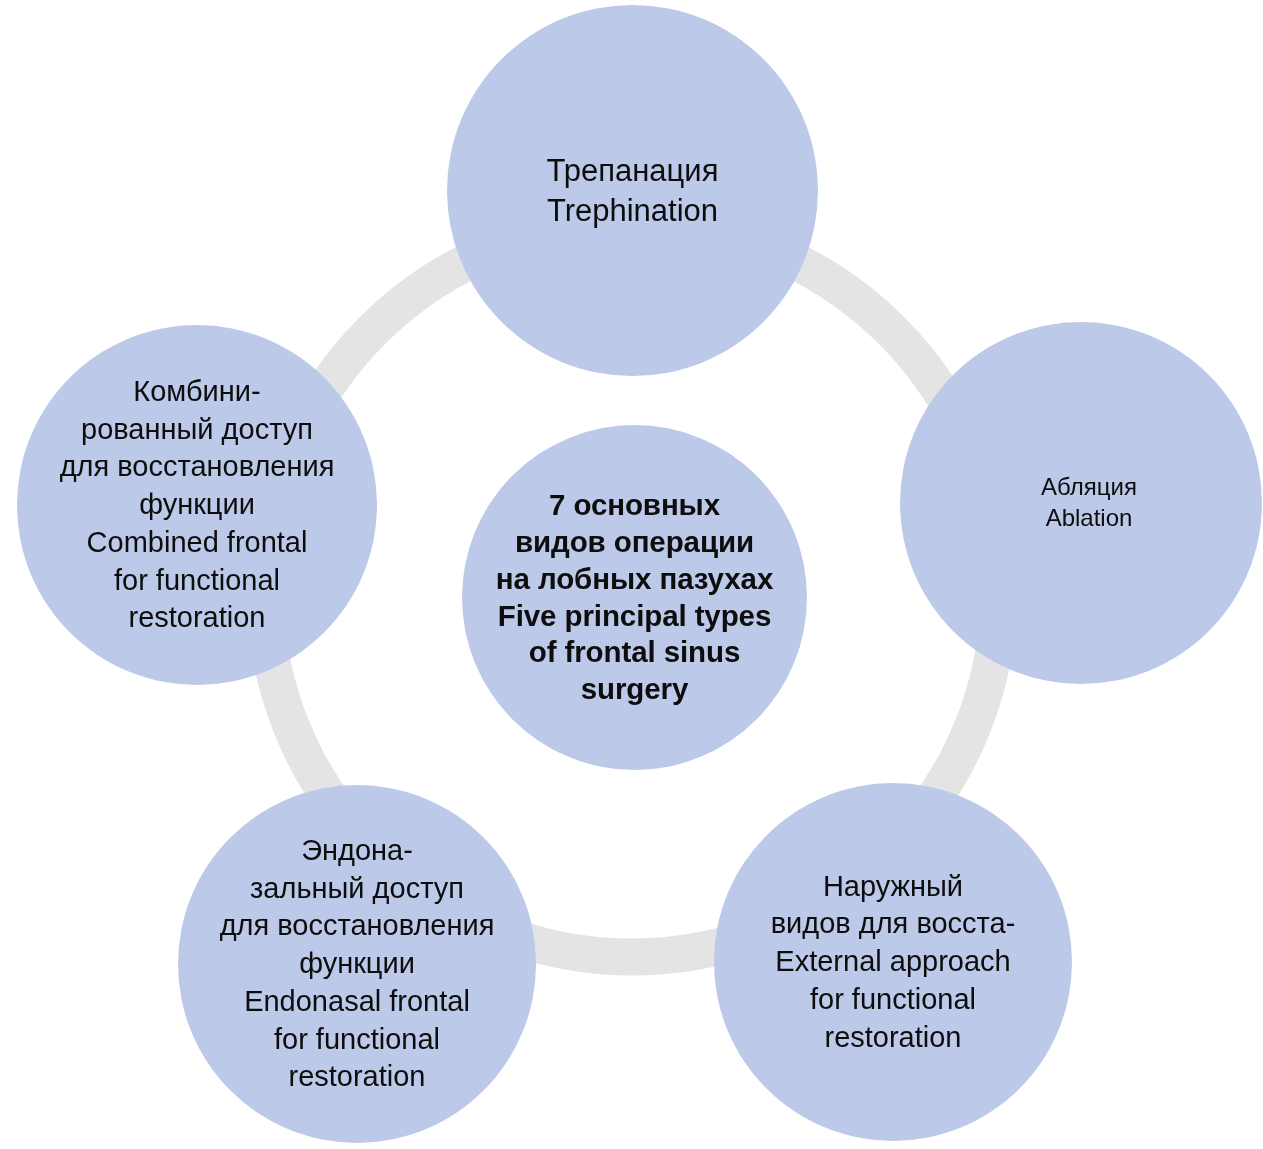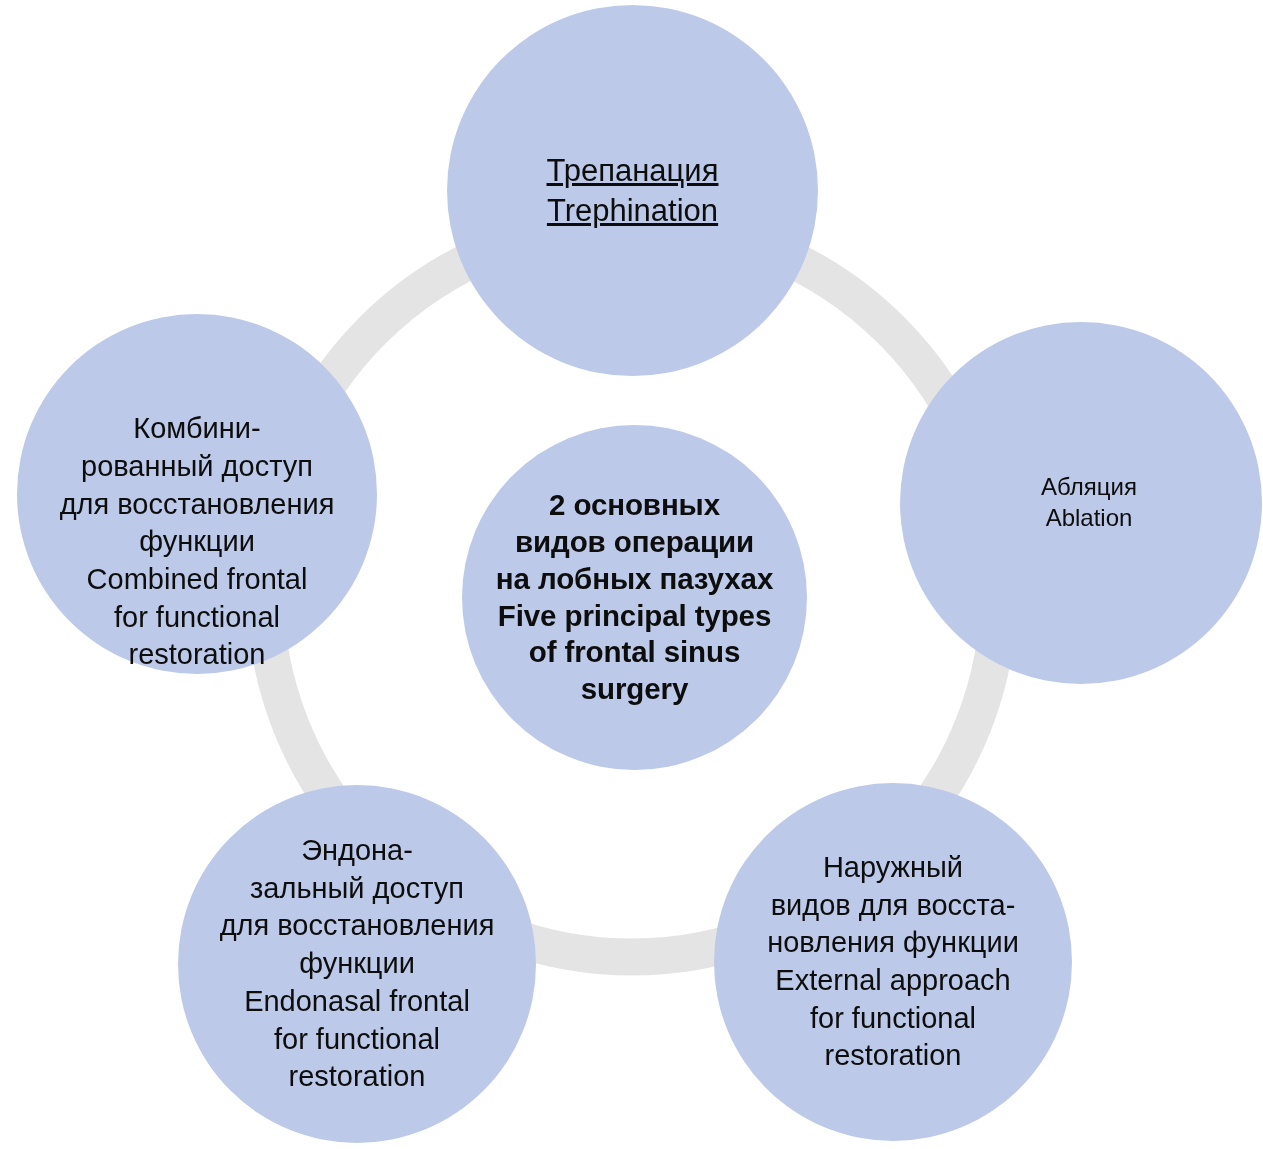--- a/index.html
+++ b/index.html
@@ -66,39 +66,37 @@
   
   #circle-trephination {
     left: 447px;
     top: 5px;
     width: 371px;
     height: 371px;
   }
   #circle-trephination .node-inner {
     font-size: 31px;
     line-height: 1.28;
-    text-decoration: underline;
   }
   #circle-ablation {
     left: 900px;
     top: 322px;
     width: 362px;
     height: 362px;
   }
   #circle-ablation .node-inner {
     font-size: 24px;
     line-height: 1.28;
     padding-left: 22px;
   }
   #circle-combined {
     left: 17px;
-    top: 314px;
+    top: 325px;
     width: 360px;
     height: 360px;
-    align-items: flex-end;
   }
   #circle-combined .node-inner {
     font-size: 29px;
     line-height: 1.30;
   }
   #circle-endonasal {
     left: 178px;
     top: 785px;
     width: 358px;
     height: 358px;
@@ -162,30 +160,29 @@
       <span class="node-line">Endonasal frontal</span>
       <span class="node-line">for functional</span>
       <span class="node-line">restoration</span>
     </div>
   </div>
 
   <div class="node-circle" id="circle-external">
     <div class="node-inner">
       <span class="node-line">Наружный</span>
       <span class="node-line">видов для восста-</span>
-      <span class="node-line">новления функции</span>
       <span class="node-line">External approach</span>
       <span class="node-line">for functional</span>
       <span class="node-line">restoration</span>
     </div>
   </div>
 
   <div class="node-circle" id="hub-circle">
     <div class="node-inner">
-      <span class="node-line">2 основных</span>
+      <span class="node-line">7 основных</span>
       <span class="node-line">видов операции</span>
       <span class="node-line">на лобных пазухах</span>
       <span class="node-line">Five principal types</span>
       <span class="node-line">of frontal sinus</span>
       <span class="node-line">surgery</span>
     </div>
   </div>
 
 </div>
 

